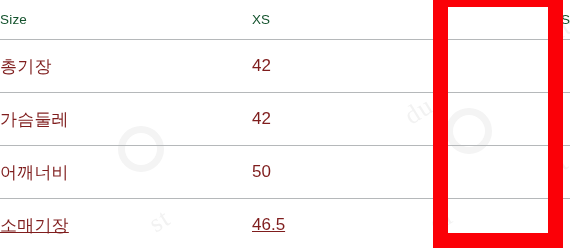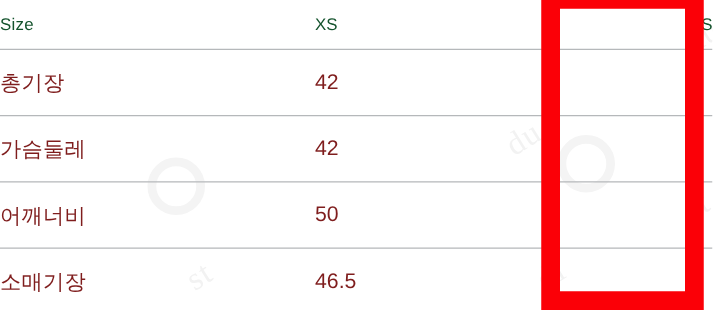--- a/index.html
+++ b/index.html
@@ -77,21 +77,21 @@
   }
   .cell-xs {
     padding-left: 0px;
     text-align: left;
   }
   .cell-s {
     text-align: right;
     padding-right: 40px;
   }
   tr.head-row .cell-s { padding-right: 44px; }
-  tr:last-child td { border-bottom: 1.5px solid #b5b8ba; }
+  tr:last-child td { border-bottom: 1.5px solid #b5b8ba; text-decoration: underline; }
 
   
   .highlight-box {
     position: absolute;
     left: 433px;
     top: -8px;
     width: 130px;
     height: 256px;
     border: 15px solid #fb0007;
     box-sizing: border-box;

